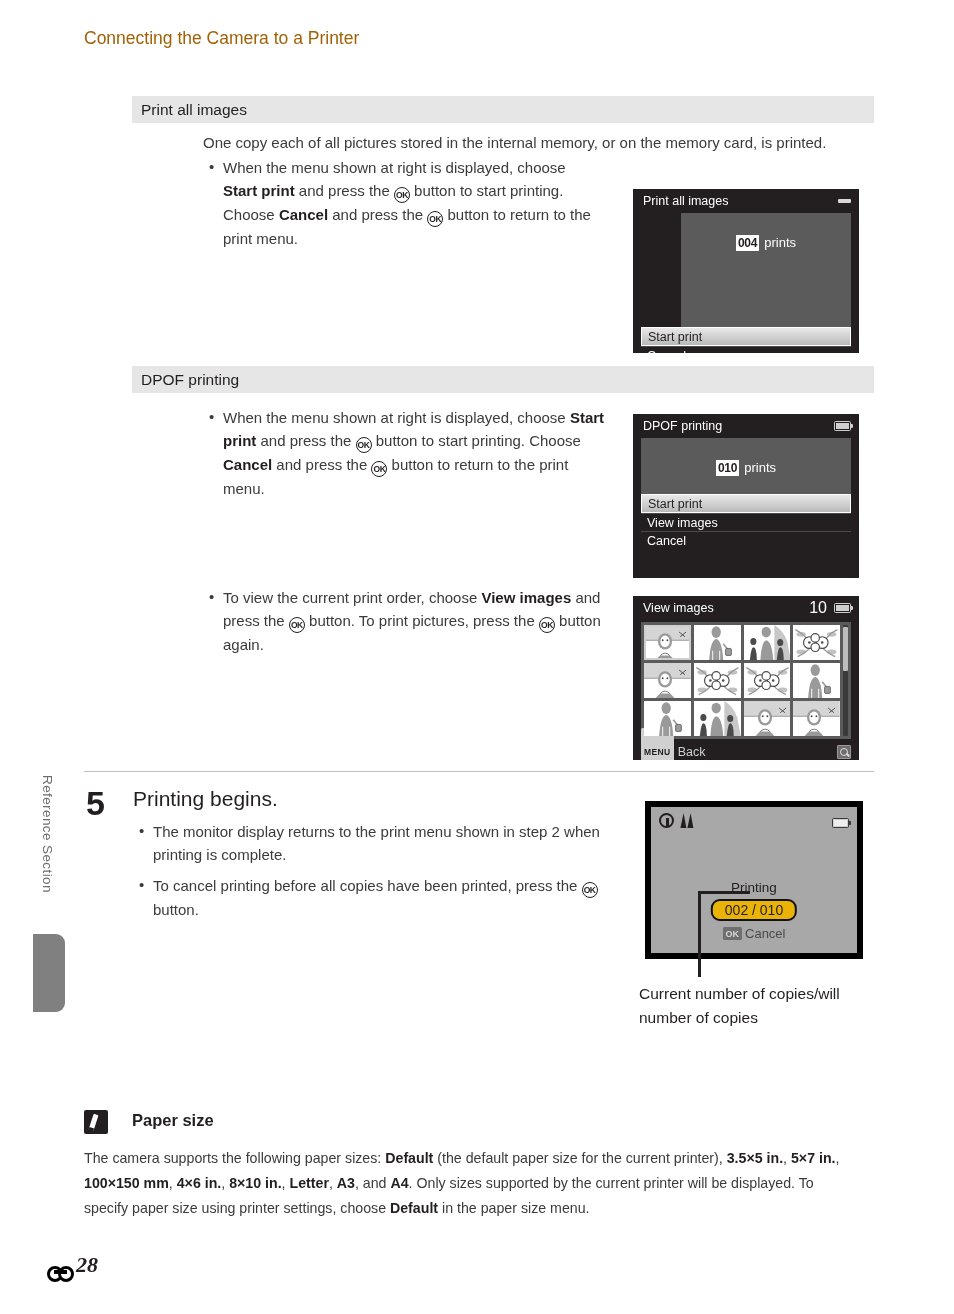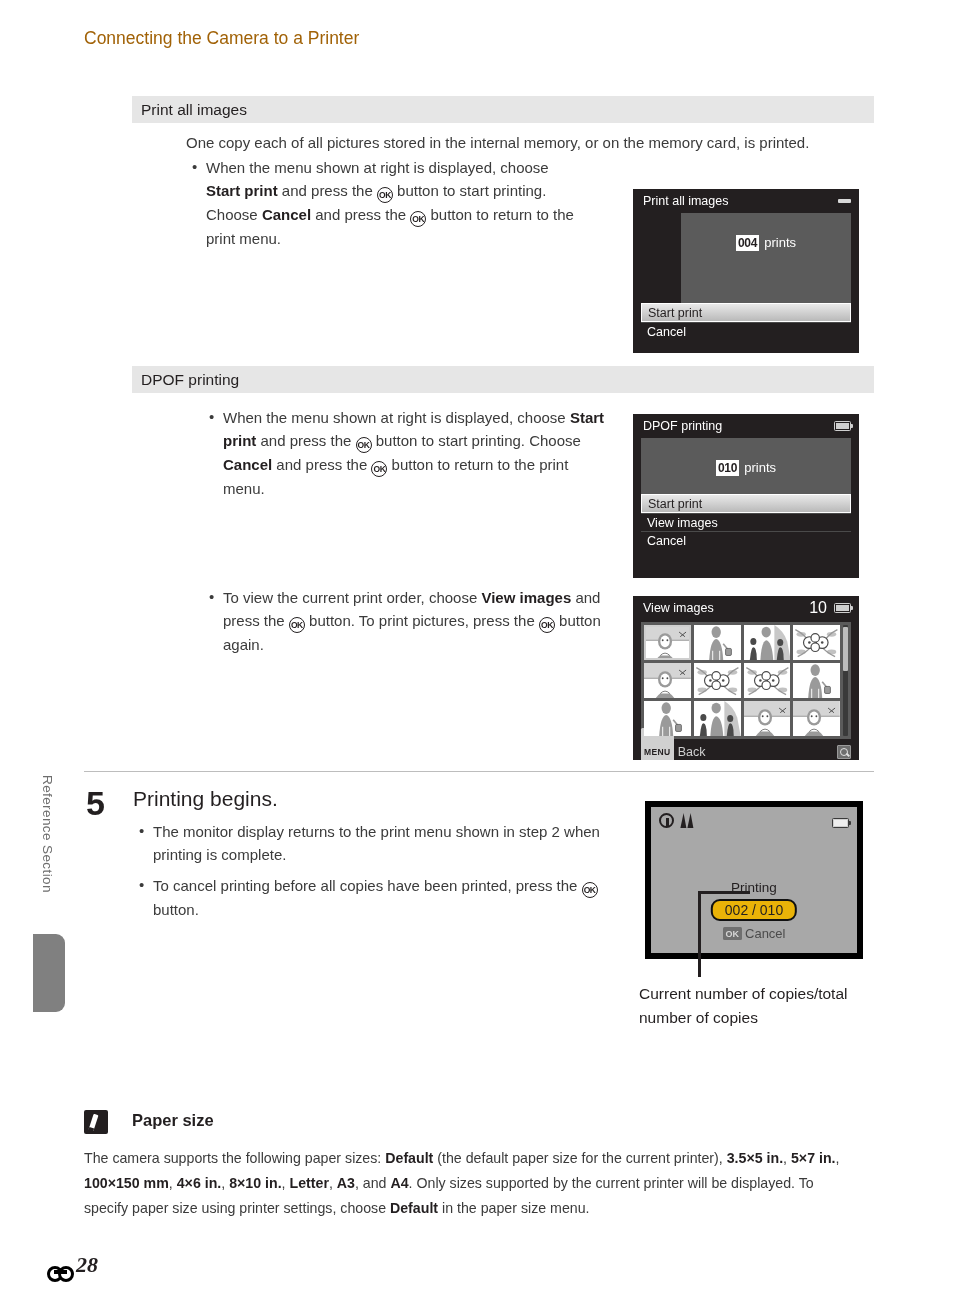--- a/index.html
+++ b/index.html
@@ -301,35 +301,35 @@
       </span>
     <span class="num">28</span>
   </div>
 
   <div class="chapter-title">Connecting the Camera to a Printer</div>
 
   <div class="band" id="band-print-all">
     <span>Print all images</span>
   </div>
 
-  <div class="body-col" style="left:186px; top:131px; width:660px;">
+  <div class="body-col" style="left:203px; top:131px; width:660px;">
     <div>One copy each of all pictures stored in the internal memory, or on the memory card, is printed.</div>
     <ul class="ul" style="margin-top:2px;">
       <li style="width:400px;">
         <span>When the menu shown at right is displayed, choose </span><b>Start print</b><span> and press the </span><span class="ok">OK</span><span> button to start printing. Choose </span><b>Cancel</b><span> and press the </span><span class="ok">OK</span><span> button to return to the print menu.</span>
       </li>
     </ul>
   </div>
 
   <div class="lcd" style="left:633px; top:189px; width:226px; height:164px;">
     <div class="titlebar">
       <span class="t-left">Print all images</span>
       <span class="minus-ico"></span>
     </div>
-    <div class="panel" style="height:90px;margin-left:48px;">
+    <div class="panel" style="height:114px;margin-left:48px;">
       <div class="prints-row">
         <span class="numbox">004</span><span class="lbl">prints</span>
       </div>
     </div>
     <div class="menu-list">
       <div class="menu-item sel">
         <span>Start print</span>
       </div>
       <div class="menu-item">
         <span>Cancel</span>
@@ -602,21 +602,21 @@
       <div class="p-cancel">
         <span class="ok-chip">OK</span><span>Cancel</span>
       </div>
     </div>
   </div>
 
   <div class="leader">
     <div class="h"></div>
       <div class="v"></div>
   </div>
-  <div class="callout-text">Current number of copies/total number of copies</div>
+  <div class="callout-text">Current number of copies/will number of copies</div>
 
   <div class="note-icon">
       <span class="pencil"></span>
     </div>
   <div class="note-title">Paper size</div>
   <div class="note-body">
     <span>The camera supports the following paper sizes: </span><b>Default</b><span> (the default paper size for the current printer), </span><span id="paper-sizes"><b>3.5×5 in.</b><span>, </span><b>5×7 in.</b><span>, </span><b>100×150 mm</b><span>, </span><b>4×6 in.</b><span>, </span><b>8×10 in.</b><span>, </span><b>Letter</b><span>, </span><b>A3</b><span>, and </span><b>A4</b></span><span>. Only sizes supported by the current printer will be displayed. To specify paper size using printer settings, choose </span><b>Default</b><span> in the paper size menu.</span>
   </div>
 
 </div>

